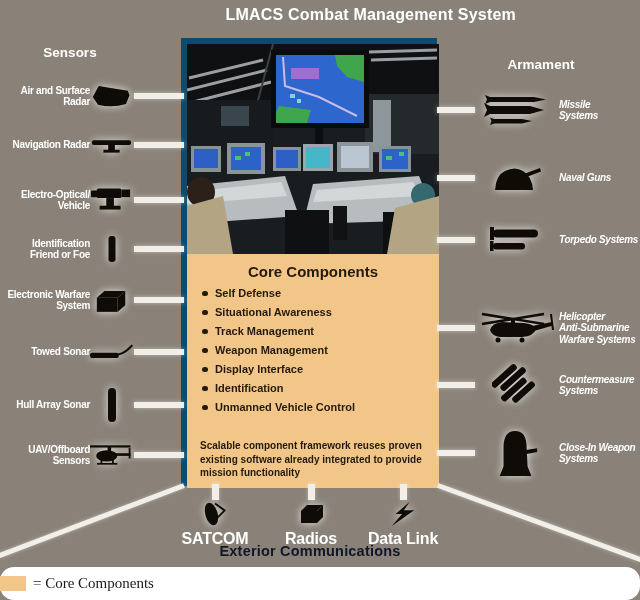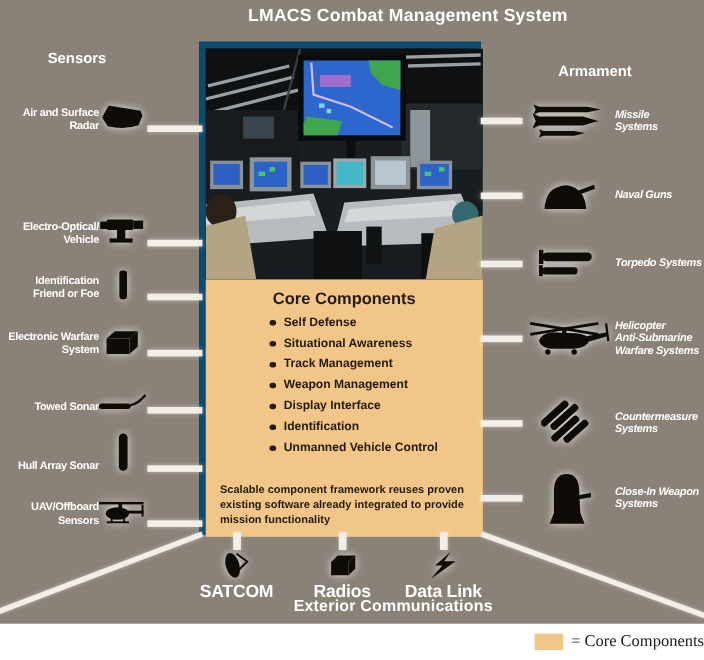--- a/index.html
+++ b/index.html
@@ -14,56 +14,56 @@
   
   .col-header{position:absolute;color:#fff;font-size:13.5px;font-weight:bold;text-align:center;}
   .sensors-header{top:45px;left:20px;width:100px;}
   .armament-header{top:57px;left:491px;width:100px;}
   
   .frame{position:absolute;left:181px;top:38px;width:256px;height:448px;
          border:6px solid #0c4a6e;box-sizing:border-box;background:#15181a;}
   .photo{position:relative;width:252px;height:210px;overflow:hidden;}
   .corebox{position:absolute;left:0;top:210px;width:252px;height:234px;background:#f2c689;color:#231a0c;}
   .corebox h2{margin:9px 0 2px;text-align:center;font-size:15px;font-weight:bold;}
-  .corebox ul{list-style:none;margin:6px 0 0;padding:0 0 0 71px;}
+  .corebox ul{list-style:none;margin:6px 0 0;padding:0 0 0 28px;}
   .corebox li{position:relative;font-size:11px;font-weight:bold;margin-top:7px;line-height:12px;}
   .corebox li::before{content:"";position:absolute;left:-13px;top:3.5px;width:5.5px;height:5.5px;
          border-radius:50%;background:#231a0c;}
   .core-note{margin:26px auto 0;width:226px;text-align:left;font-size:10px;font-weight:bold;line-height:13.5px;}
   
-  .s-row{position:absolute;left:0;width:184px;height:48px;display:flex;align-items:flex-end;}
+  .s-row{position:absolute;left:0;width:184px;height:48px;display:flex;align-items:center;}
   .s-label{width:90px;text-align:right;color:#fff;font-size:10px;font-weight:bold;
            line-height:11.5px;letter-spacing:-.3px;}
   .s-icon{width:44px;display:flex;justify-content:center;align-items:center;}
   .s-line{flex:1;height:6px;background:#f2efe8;box-shadow:0 0 5px rgba(255,255,255,.45);}
   
   .a-row{position:absolute;left:437px;width:203px;height:56px;display:flex;align-items:center;font-style:italic;}
   .a-line{width:38px;height:6px;background:#f2efe8;box-shadow:0 0 5px rgba(255,255,255,.45);}
   .a-icon{width:84px;display:flex;justify-content:center;align-items:center;}
   .a-label{flex:1;text-align:left;color:#fff;font-size:10px;font-weight:bold;
            line-height:11.5px;letter-spacing:-.3px;}
   
   .icon svg{display:block;filter:drop-shadow(0 0 4px rgba(255,255,255,.75));}
   .ic{fill:#0f0c07;}
   
   .c-item{position:absolute;top:484px;width:74px;display:flex;flex-direction:column;align-items:center;}
   .c-line{width:7px;height:16px;background:#f2efe8;box-shadow:0 0 4px rgba(255,255,255,.4);}
   .c-icon{height:26px;display:flex;align-items:center;justify-content:center;margin-top:1px;}
   .c-label{margin-top:3px;color:#fff;font-size:16px;font-weight:bold;letter-spacing:-.2px;}
-  .ext-comm{position:absolute;top:543px;left:148px;width:300px;text-align:right;
-            color:#ffffff;font-size:14.5px;font-weight:bold;letter-spacing:.2px;}
+  .ext-comm{position:absolute;top:543px;left:160px;width:300px;text-align:center;
+            color:#0f172a;font-size:14.5px;font-weight:bold;letter-spacing:.2px;}
   
   .diag{position:absolute;height:5px;background:#f2efe8;transform-origin:0 50%;
         box-shadow:0 0 4px rgba(255,255,255,.4);}
   .diag-left{left:184px;top:483px;width:198px;transform:rotate(159.2deg);}
   .diag-right{left:438px;top:483px;width:216px;transform:rotate(20.1deg);}
   
   .legend{position:absolute;left:0;top:567px;width:640px;height:33px;background:#fff;
-          display:flex;align-items:center;justify-content:flex-end;gap:36px;
-          font-family:"Liberation Serif",serif;font-size:15px;color:#1a1a1a;}
+          display:flex;align-items:center;justify-content:flex-start;gap:36px;
+          font-family:"Liberation Serif",serif;font-size:15px;color:#1a1a1a;border-radius:14px;}
   .legend-item{display:flex;align-items:center;gap:7px;}
   .swatch{display:inline-block;width:26px;height:15px;}
 </style>
 </head>
 <body>
 
 <div class="stage">
 
   <div class="page-title lbl">LMACS Combat Management System</div>
 
@@ -160,20 +160,31 @@
     <div class="s-label lbl">Air and Surface
 Radar</div>
     <div class="s-icon icon">
       <svg width="42" height="28" viewBox="0 0 48 30">
           <path class="ic" d="M2,16 L8,5 Q9,3 12,4 L42,9 L44,14 L40,24 Q25,29 8,25 Z"></path>
         </svg>
     </div>
     <div class="s-line"></div>
   </div>
 
+  <div class="s-row" style="top:121px">
+    <div class="s-label lbl">Navigation Radar</div>
+    <div class="s-icon icon">
+      <svg width="42" height="20" viewBox="0 0 44 20">
+          <rect class="ic" x="1" y="5" width="41" height="5" rx="2"></rect>
+          <rect class="ic" x="18" y="10" width="7" height="6"></rect>
+          <rect class="ic" x="13" y="15" width="17" height="3"></rect>
+        </svg>
+    </div>
+    <div class="s-line"></div>
+  </div>
 
   <div class="s-row" style="top:176px">
     <div class="s-label lbl">Electro-Optical/
 Vehicle</div>
     <div class="s-icon icon">
       <svg width="42" height="26" viewBox="0 0 44 26">
           <rect class="ic" x="6" y="1" width="26" height="10" rx="2"></rect>
           <rect class="ic" x="0" y="3" width="8" height="7" rx="1"></rect>
           <rect class="ic" x="32" y="2" width="9" height="8"></rect>
           <rect class="ic" x="16" y="11" width="8" height="9"></rect>
@@ -276,21 +287,21 @@
       <svg width="54" height="26" viewBox="0 0 54 26">
           <rect class="ic" x="0" y="0" width="4" height="13"></rect>
           <rect class="ic" x="3" y="2.5" width="45" height="8" rx="4"></rect>
           <rect class="ic" x="0" y="14" width="3.5" height="10"></rect>
           <rect class="ic" x="3" y="16" width="32" height="6.5" rx="3"></rect>
         </svg>
     </div>
     <div class="a-label lbl">Torpedo Systems</div>
   </div>
 
-  <div class="a-row" style="top:280px">
+  <div class="a-row" style="top:300px">
     <div class="a-line"></div>
     <div class="a-icon icon">
       <svg width="78" height="36" viewBox="0 0 78 36">
         <line x1="4" y1="4" x2="66" y2="14" stroke="#0f0c07" stroke-width="2.5"></line>
         <line x1="4" y1="14" x2="66" y2="4" stroke="#0f0c07" stroke-width="2.5"></line>
         <rect class="ic" x="33" y="8" width="4" height="6"></rect>
         <path class="ic" d="M12,20 Q14,13 24,12 L46,13 Q56,14 58,19 Q56,26 44,27 L22,27 Q14,26 12,20 Z"></path>
         <polygon class="ic" points="54,16 74,12 75,15.5 56,21"></polygon>
         <line x1="73" y1="4" x2="75" y2="20" stroke="#0f0c07" stroke-width="2"></line>
         <circle class="ic" cx="20" cy="30" r="2.5"></circle>

